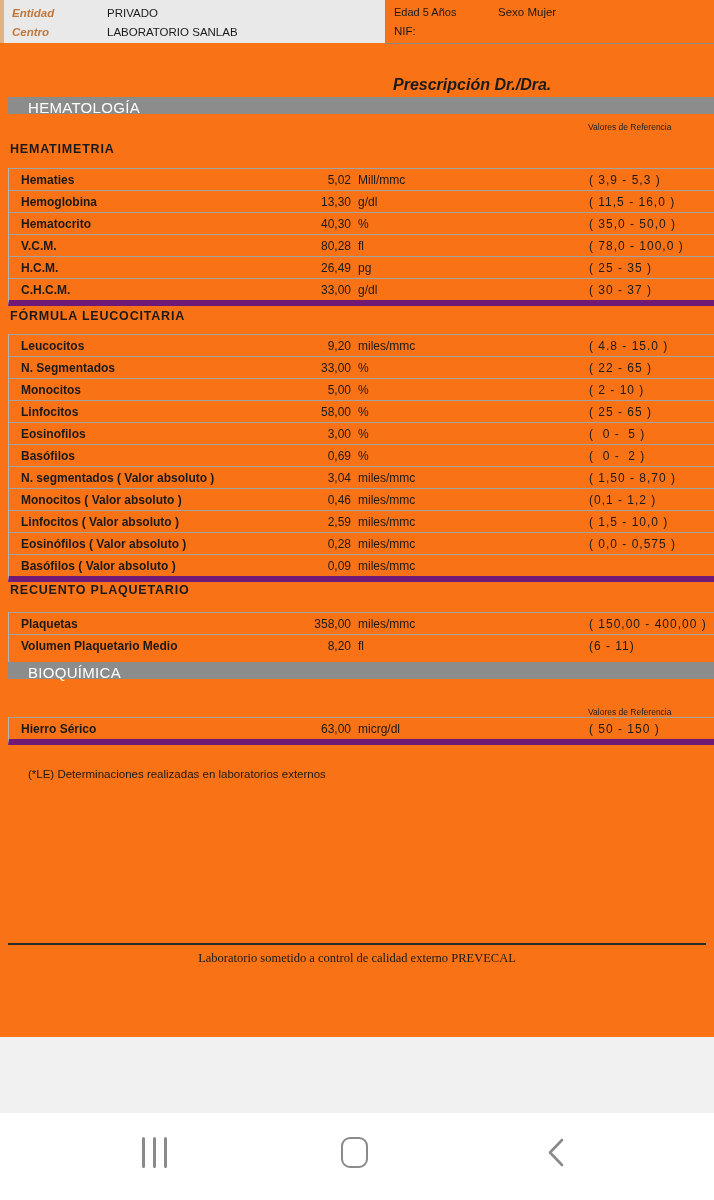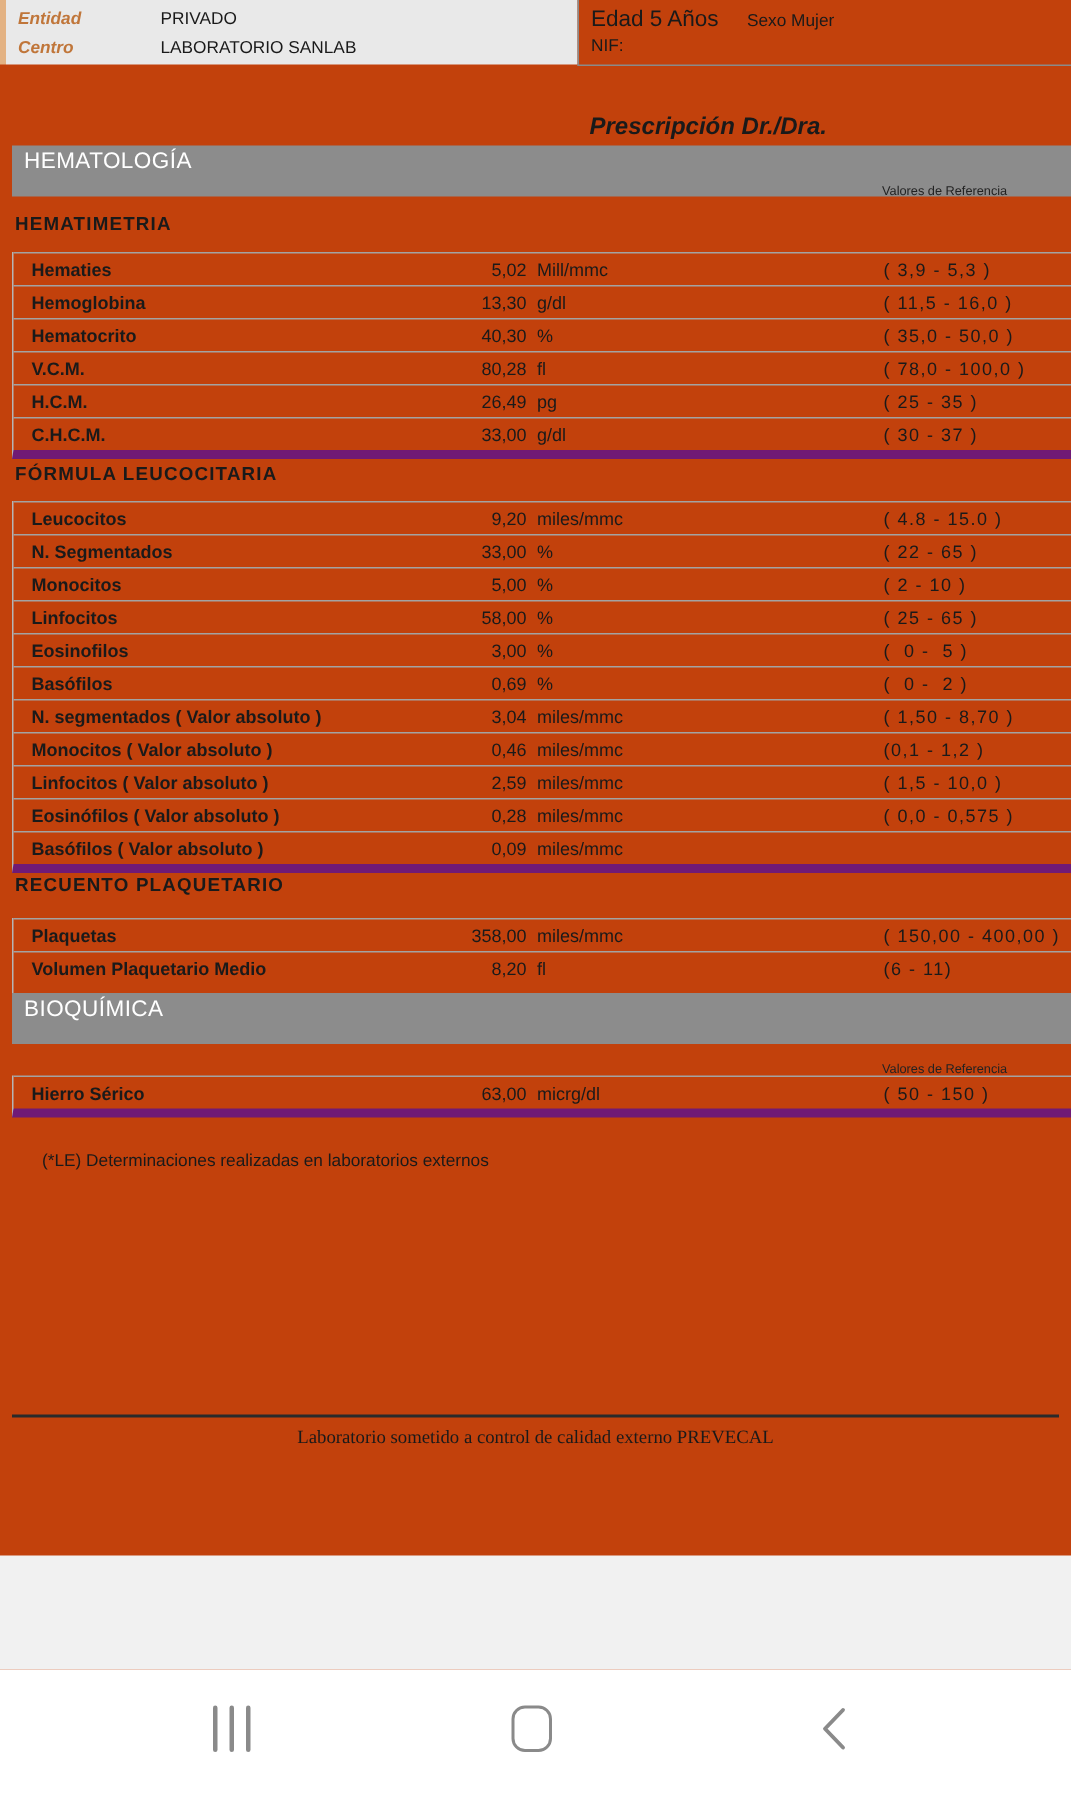--- a/index.html
+++ b/index.html
@@ -1,41 +1,41 @@
 <!DOCTYPE html>
 <html><head>
 <meta charset="utf-8">
 <style>
   * { box-sizing: border-box; margin: 0; padding: 0; }
   html,body { background:#fff; }
   .page {
     position: relative;
     width: 714px; height: 1200px;
     overflow: hidden;
-    background: #c2410c;
+    background: #f97316;
     font-family: "Liberation Sans", sans-serif;
     color: #1a1a1a;
   }
   .abs { position: absolute; }
 
   
   .hdr-stripe { left:0; top:0; width:4px; height:43px; background:#e3b283; }
   .hdr-left  { left:4px; top:0; width:381px; height:43px; background:#e9e9e9; padding:4px 0 0 8px; }
   .hdr-line  { height:19px; line-height:19px; font-size:11.5px; white-space:nowrap; }
   .hdr-label { display:inline-block; width:95px; color:#c0763a; font-weight:700; font-style:italic; }
   .hdr-right { left:385px; top:0; width:329px; height:44px;
                border-left:1px solid #8a8a8a; border-bottom:1px solid #8a8a8a;
                padding:3px 0 0 8px; }
-  .hdr-age   { display:inline-block; width:104px; font-size:15px; }
+  .hdr-age   { display:inline-block; width:104px; font-size:11px; }
   .hdr-sex   { font-size:11.5px; }
   .prescription { left:393px; top:76px; font-size:16px; font-weight:700; font-style:italic; }
 
   
-  .banner { left:8px; width:706px; height:34px; background:#8c8c8c; color:#fff;
-            font-size:15px; line-height:21px; padding-left:8px; letter-spacing:0.3px; white-space:nowrap; }
+  .banner { left:8px; width:706px; height:17px; background:#8c8c8c; color:#fff;
+            font-size:15px; line-height:21px; padding-left:20px; letter-spacing:0.3px; white-space:nowrap; }
   .banner1 { top:97px; } .banner2 { top:662px; }
   .vdr { font-size:8.5px; color:#222; white-space:nowrap; }
   .vdr1 { left:588px; top:122px; } .vdr2 { left:588px; top:707px; }
 
   .group-heading { left:10px; font-size:12.5px; font-weight:700; letter-spacing:0.8px; white-space:nowrap; }
   .gh1 { top:142px; } .gh2 { top:309px; } .gh3 { top:583px; }
 
   
   .rtable { left:8px; width:706px; border-left:1px solid #b5b5b5; border-bottom:6px solid #701a75; }
   .t1 { top:168px; } .t2 { top:334px; } .t3 { top:612px; padding-bottom:12px; } .t4 { top:717px; }

